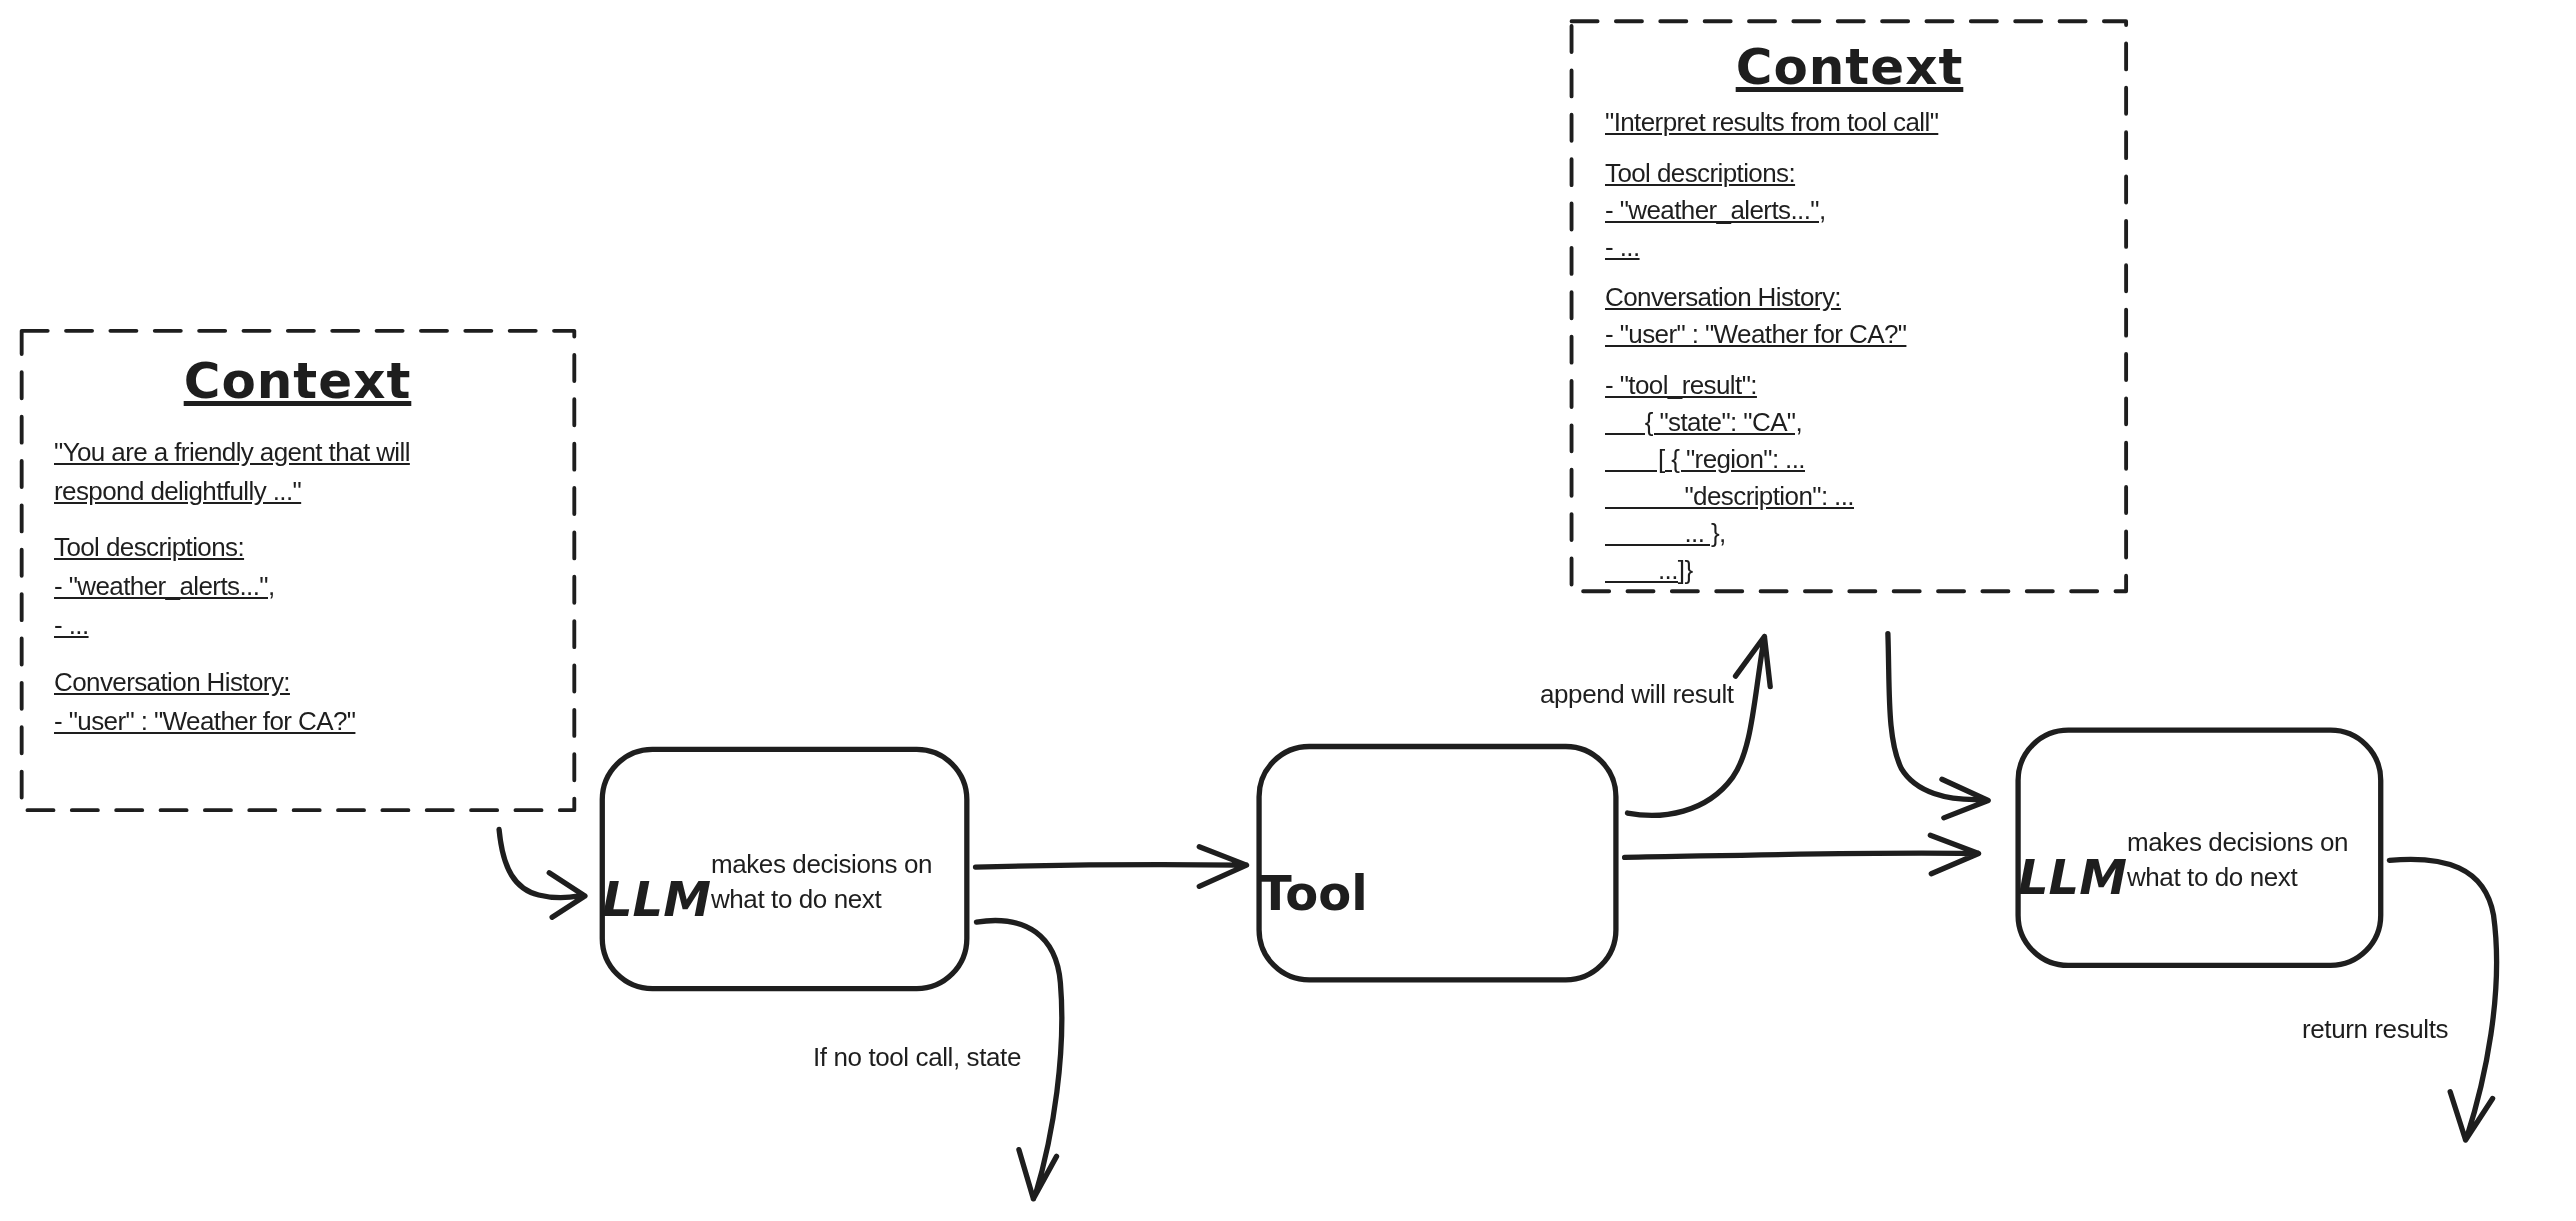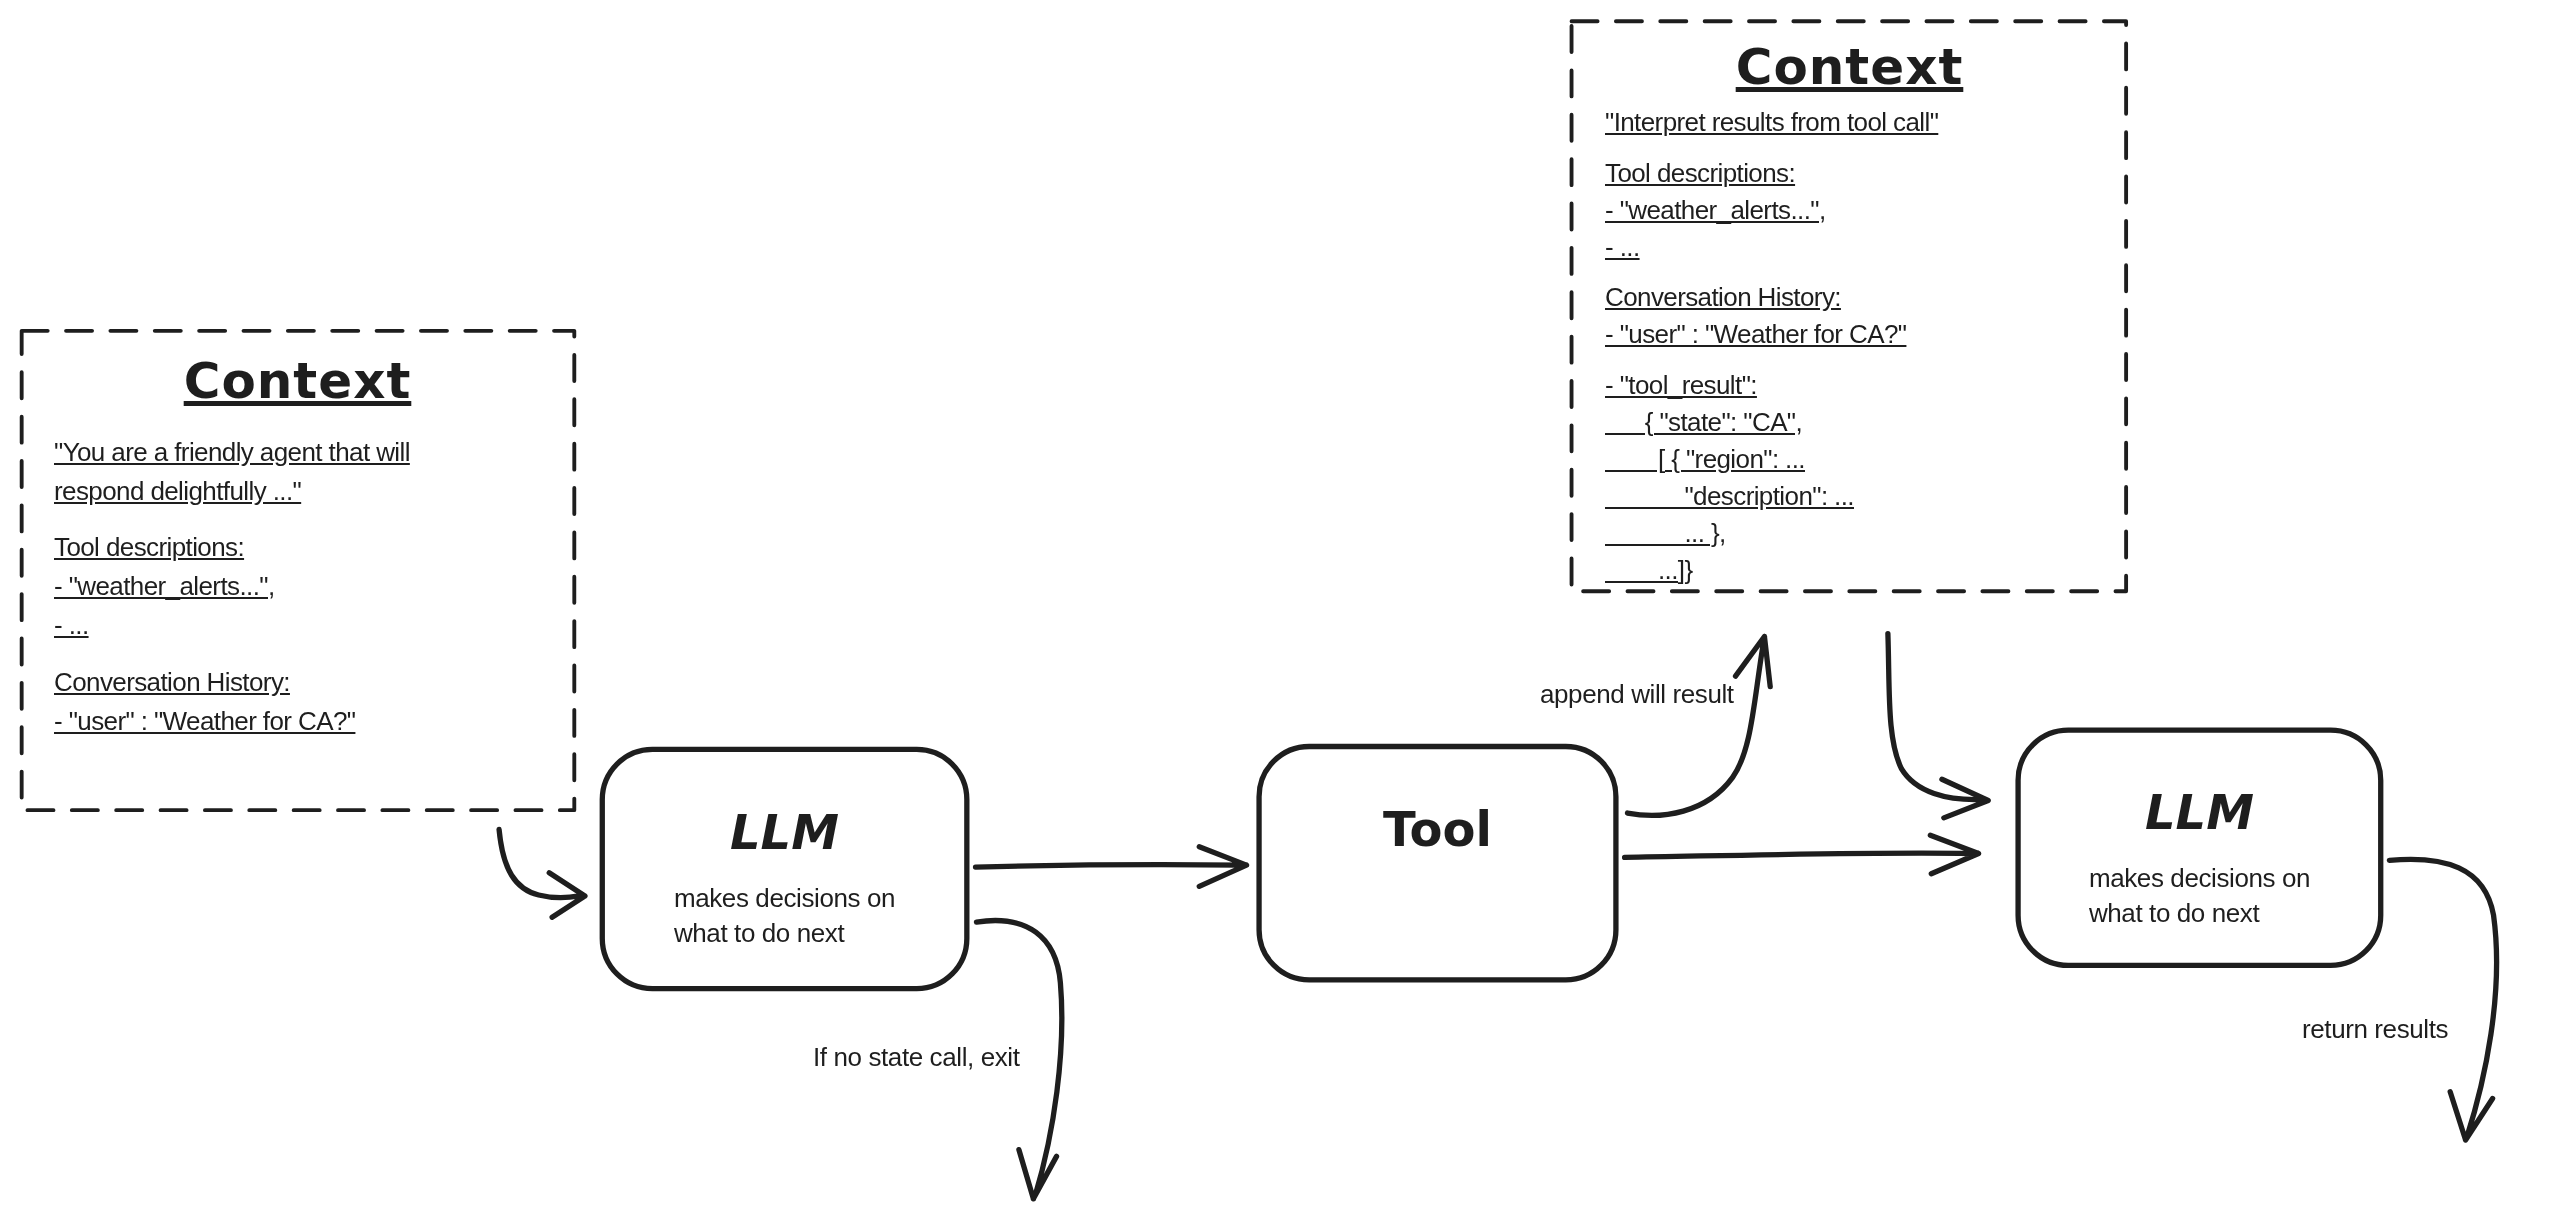--- a/index.html
+++ b/index.html
@@ -28,21 +28,21 @@
   .ctx-left .ctx-title{margin-top:21px;}
   .ctx-left .ctx-body{margin-top:23px;}
   .ctx-left .line{line-height:39px;}
   .ctx-left .para + .para{margin-top:17.4px;}
   .ctx-top .ctx-title{margin-top:17.4px;}
   .ctx-top .ctx-body{margin-top:7.7px;}
   .ctx-top .line{line-height:37px;}
   .ctx-top .para + .para{margin-top:13.5px;}
 
   
-  .node{position:absolute;display:flex;flex-direction:column;align-items:center;}
+  .node{position:absolute;display:flex;align-items:center;}
   .node-title{
     margin-top:58px;
     font-family:"DejaVu Sans","Liberation Sans",sans-serif;
     font-weight:bold;font-size:48px;line-height:48px;
   }
   .node-title.italic{font-style:italic;}
   .node-sub{
     margin-top:25px;
     font-size:26px;line-height:35px;letter-spacing:-0.4px;
     white-space:pre-line;text-align:left;
@@ -128,17 +128,17 @@
     <div class="node-title">Tool</div>
   </div>
 
   <div class="node" style="left:2018px;top:730px;width:363px;height:235px;">
     <div class="node-title italic">LLM</div>
     <div class="node-sub">makes decisions on
 what to do next</div>
   </div>
 
   <div class="lbl" style="left:1540px;top:679px;">append will result</div>
-  <div class="lbl" style="left:813px;top:1042px;">If no state call, exit</div>
+  <div class="lbl" style="left:813px;top:1042px;">If no tool call, state</div>
   <div class="lbl" style="left:2302px;top:1014px;">return results</div>
 
 </div>
 
 
 </body></html>

